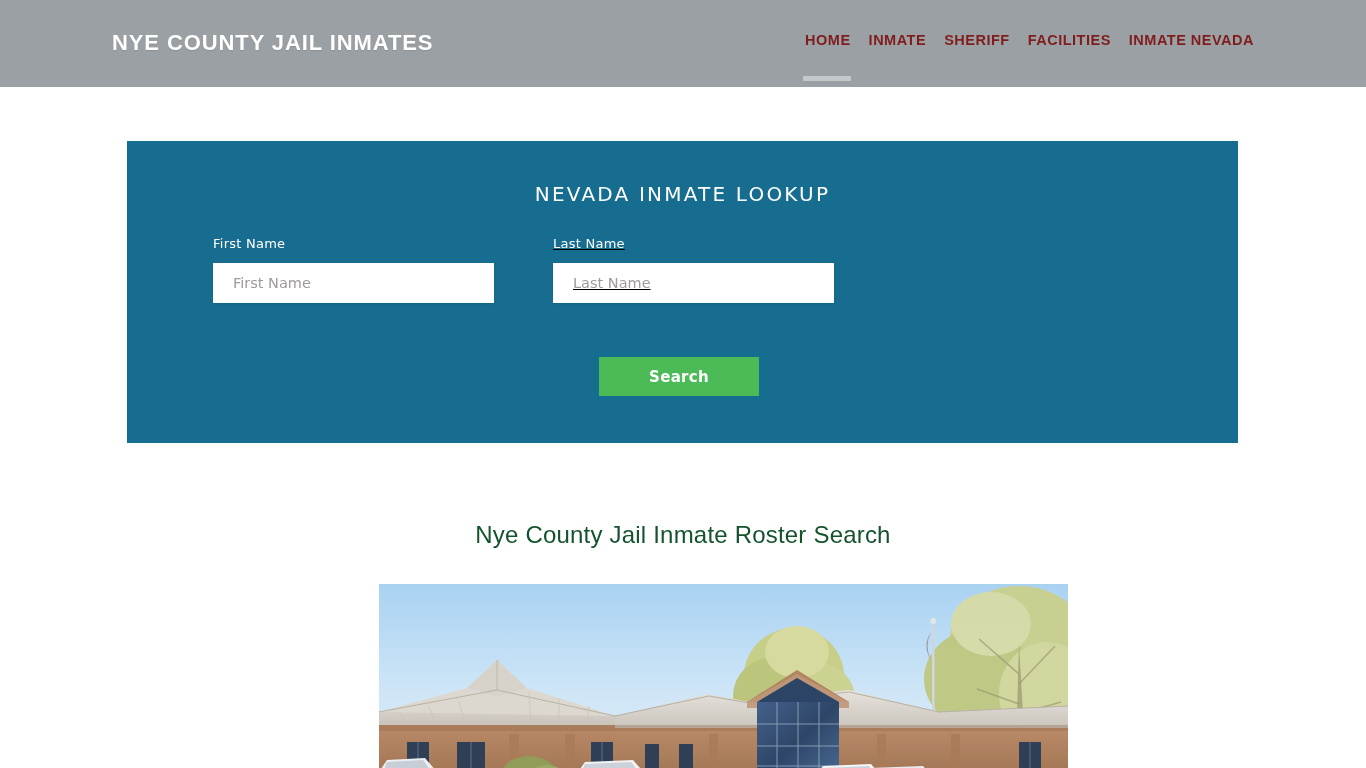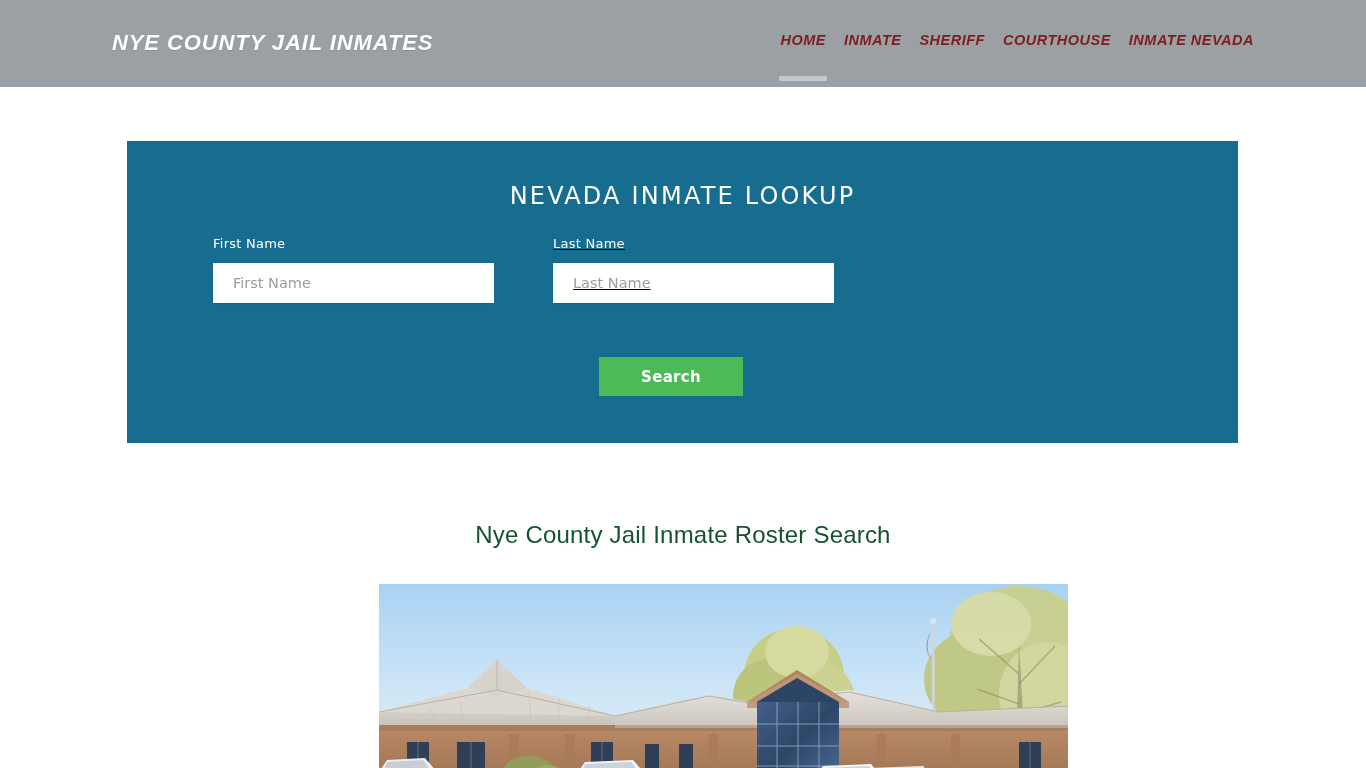--- a/index.html
+++ b/index.html
@@ -15,21 +15,20 @@
 
   
   .site-header {
     position: relative;
     width: 1366px;
     height: 87px;
     background: #9ba0a4;
     display: flex;
     align-items: center;
     overflow: visible;
-    font-style: italic;
   }
   .brand {
     position: absolute;
     left: 112px;
     top: 30px;
     color: #ffffff;
     font-size: 22px;
     font-weight: bold;
     letter-spacing: 0.9px;
     font-family: "Liberation Sans", sans-serif;
@@ -79,21 +78,21 @@
     height: 302px;
     background: #166d8f;
   }
   .lookup-title {
     position: absolute;
     top: 41px;
     left: 0;
     width: 100%;
     text-align: center;
     color: #ffffff;
-    font-size: 24px;
+    font-size: 20px;
     font-weight: 400;
     letter-spacing: 2.2px;
     font-family: "DejaVu Sans", sans-serif;
   }
   .field {
     position: absolute;
     top: 95px;
   }
   .field-label {
     color: #ffffff;
@@ -119,21 +118,21 @@
   }
   .field-input::placeholder { color: #a09a9a; opacity: 1; }
   .field-first { left: 60px; margin-left: 26px; }
   .field-last  { left: 426px; text-decoration: underline; }
   .field-state { left: 770px; }
 
   .search-button {
     position: absolute;
     left: 472px;
     top: 216px;
-    width: 144px;
+    width: 160px;
     height: 39px;
     background: #4cbb57;
     border: none;
     outline: none;
     color: #ffffff;
     font-size: 15px;
     font-weight: bold;
     letter-spacing: 0.3px;
     font-family: "DejaVu Sans", sans-serif;
     cursor: pointer;
@@ -168,21 +167,21 @@
 </head>
 <body>
 
 <div class="site-header">
   <a class="brand">NYE COUNTY JAIL INMATES</a>
 
   <nav class="main-nav">
     <a class="nav-item active">HOME</a>
     <a class="nav-item">INMATE</a>
     <a class="nav-item">SHERIFF</a>
-    <a class="nav-item">COURTHOUSE</a>
+    <a class="nav-item">FACILITIES</a>
     <a class="nav-item">INMATE NEVADA</a>
   </nav>
 </div>
 
 <section class="lookup-panel">
   <div class="lookup-title">NEVADA INMATE LOOKUP</div>
 
   <div class="field field-first">
     <label class="field-label">First Name</label>
     <input class="field-input" type="text" placeholder="First Name" style="">

